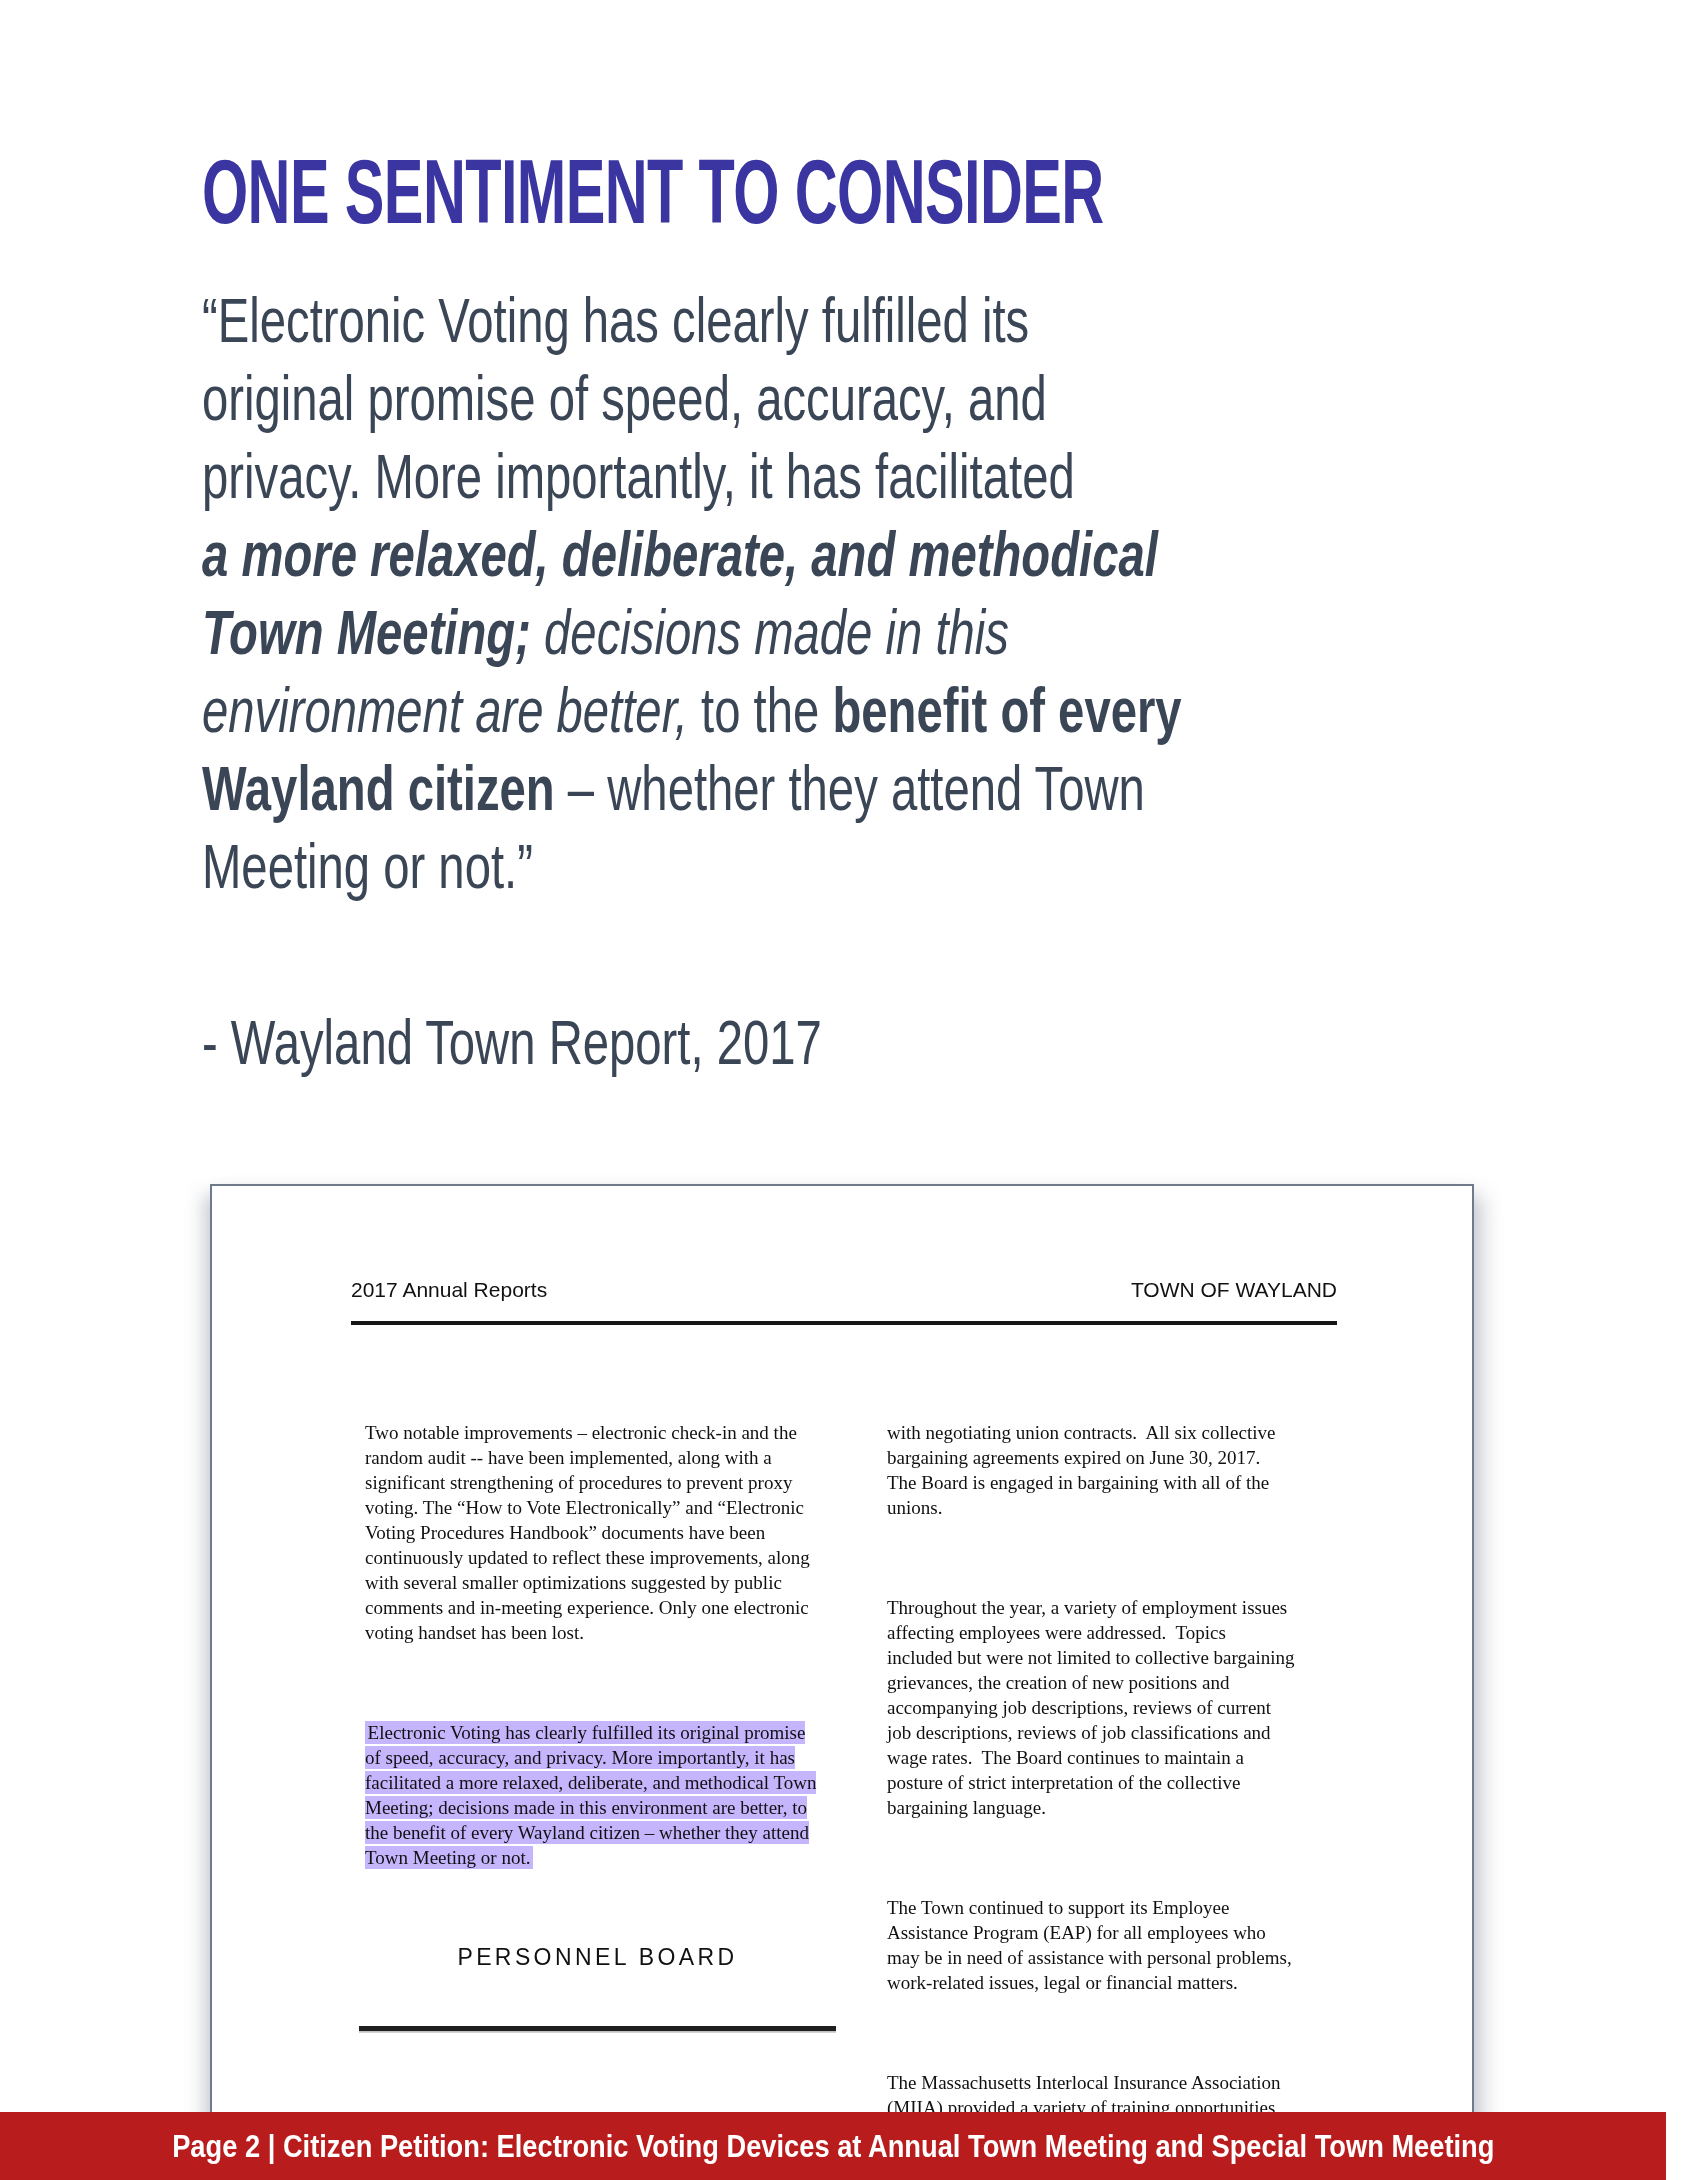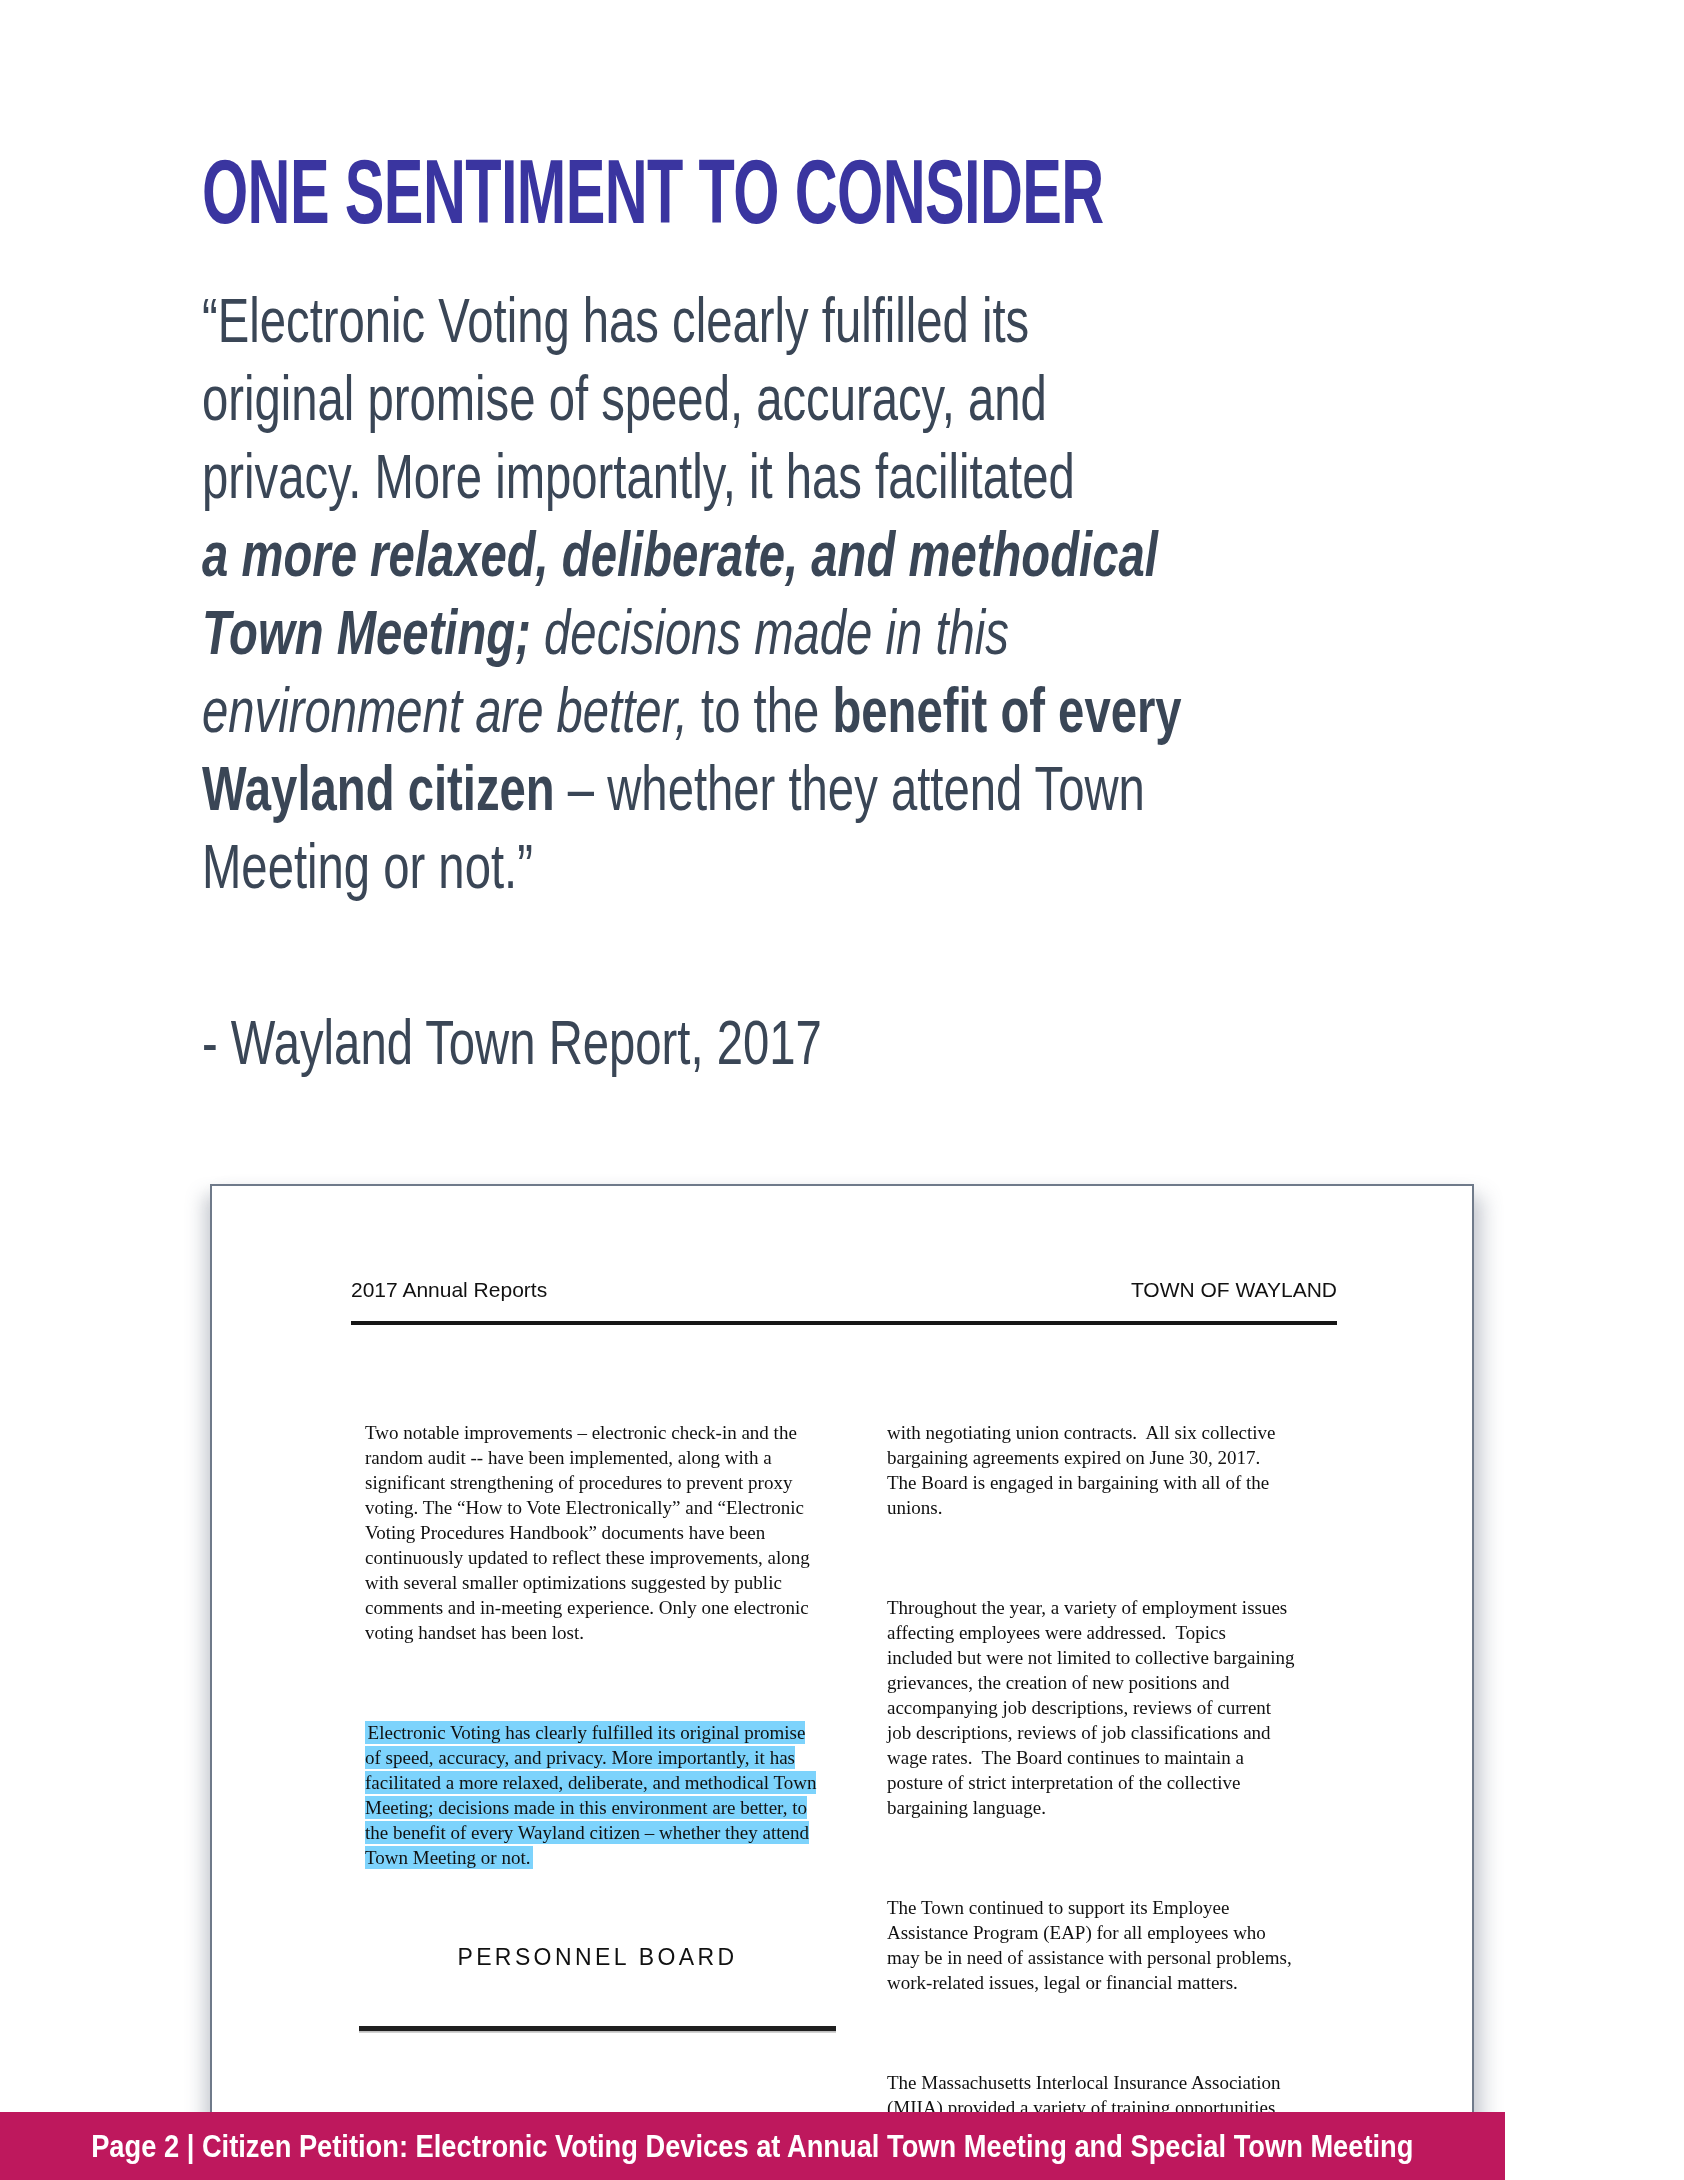--- a/index.html
+++ b/index.html
@@ -49,33 +49,33 @@
     background:#161616;
   }
   .doc-col{
     position:absolute;top:184px;
     font-family:"Liberation Serif",serif;font-size:19px;line-height:25px;color:#111111;
     white-space:pre;
   }
   .doc-col.left{left:147px;width:511px;}
   .doc-col.right{left:669px;width:486px;}
   .doc-col p{margin:0 0 25px 6px;}
-  .hl{background:#7dd3fc;padding:0.9px 2.6px;}
+  .hl{background:#c4b5fd;padding:0.9px 2.6px;}
   .doc-heading{
     margin:0;width:477px;text-align:center;
     font-family:"Liberation Sans",sans-serif;font-weight:400;
     font-size:23px;line-height:25px;letter-spacing:3.4px;color:#111111;
   }
   .heading-rule{width:477px;height:5.1px;background:#1f1f1f;margin:6px 0 32px 0;
     box-shadow:0 1.7px 0 rgba(0,0,0,0.25);}
 
   
   .footer{
-    position:absolute;left:0;bottom:0;width:1505px;height:69px;
-    background:#be185d;display:flex;align-items:center;justify-content:center;z-index:5;
+    position:absolute;left:0;bottom:0;width:1666px;height:69px;
+    background:#b91c1c;display:flex;align-items:center;justify-content:center;z-index:5;
   }
   .footer-text{
     color:#ffffff;font-weight:700;font-size:31px;white-space:pre;
     transform:scaleX(0.88);transform-origin:center center;
   }
 </style>
 </head>
 <body>
 
 <div class="page">

